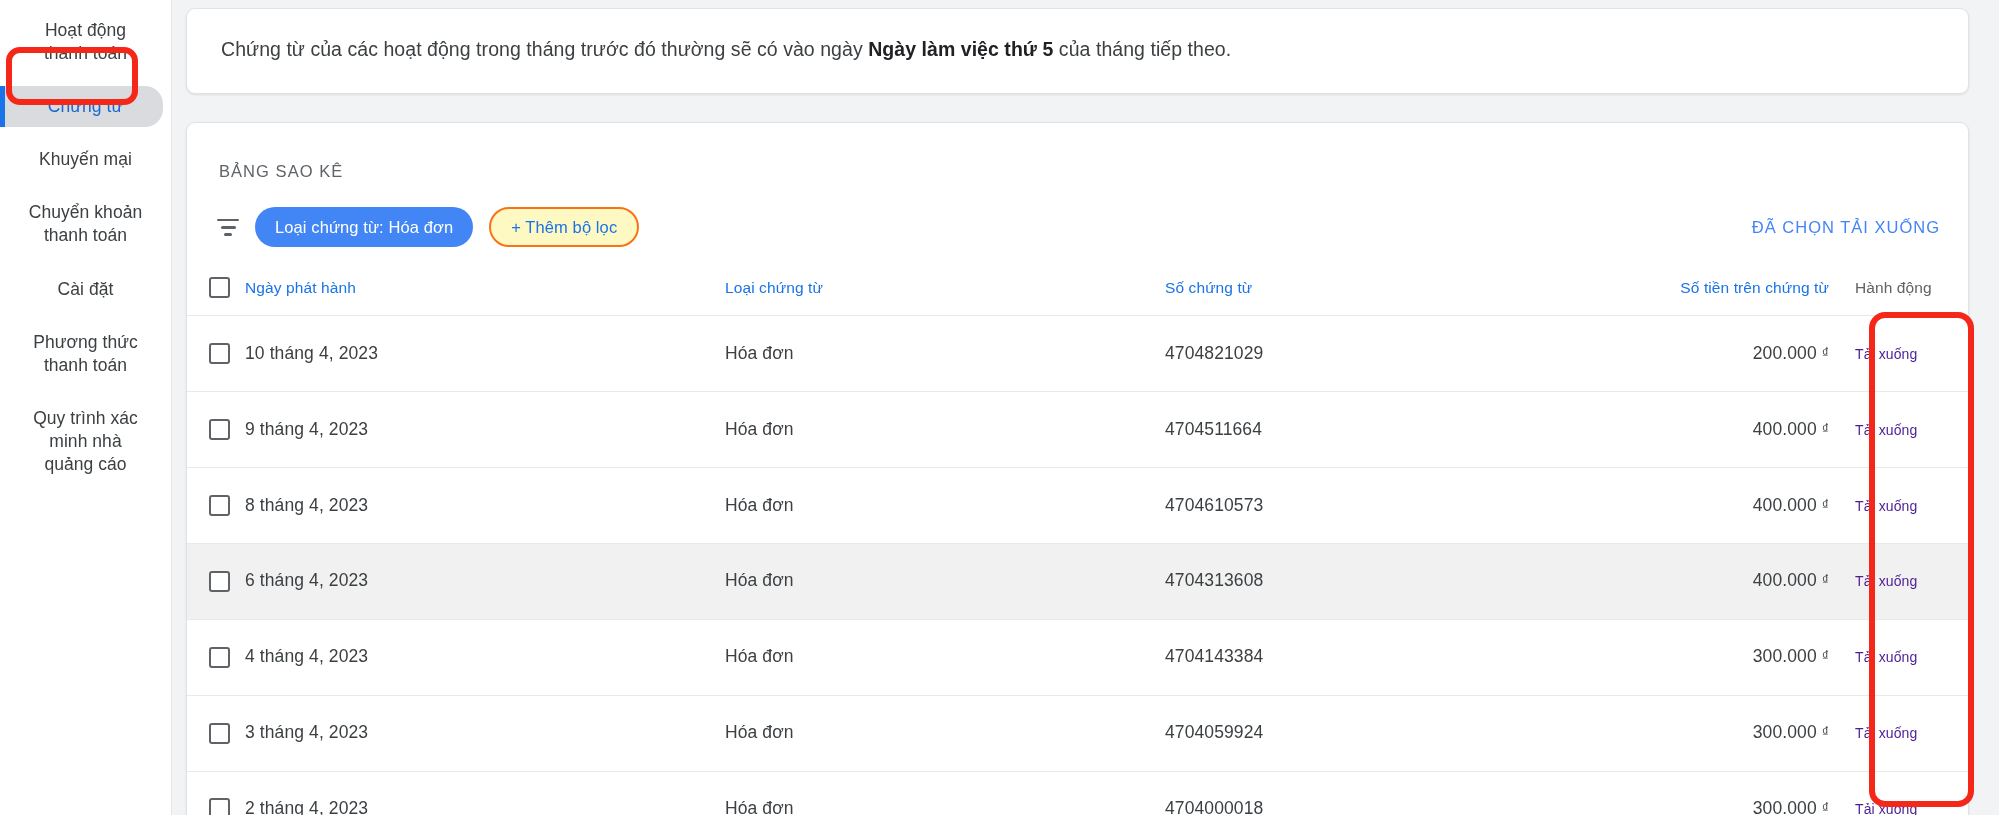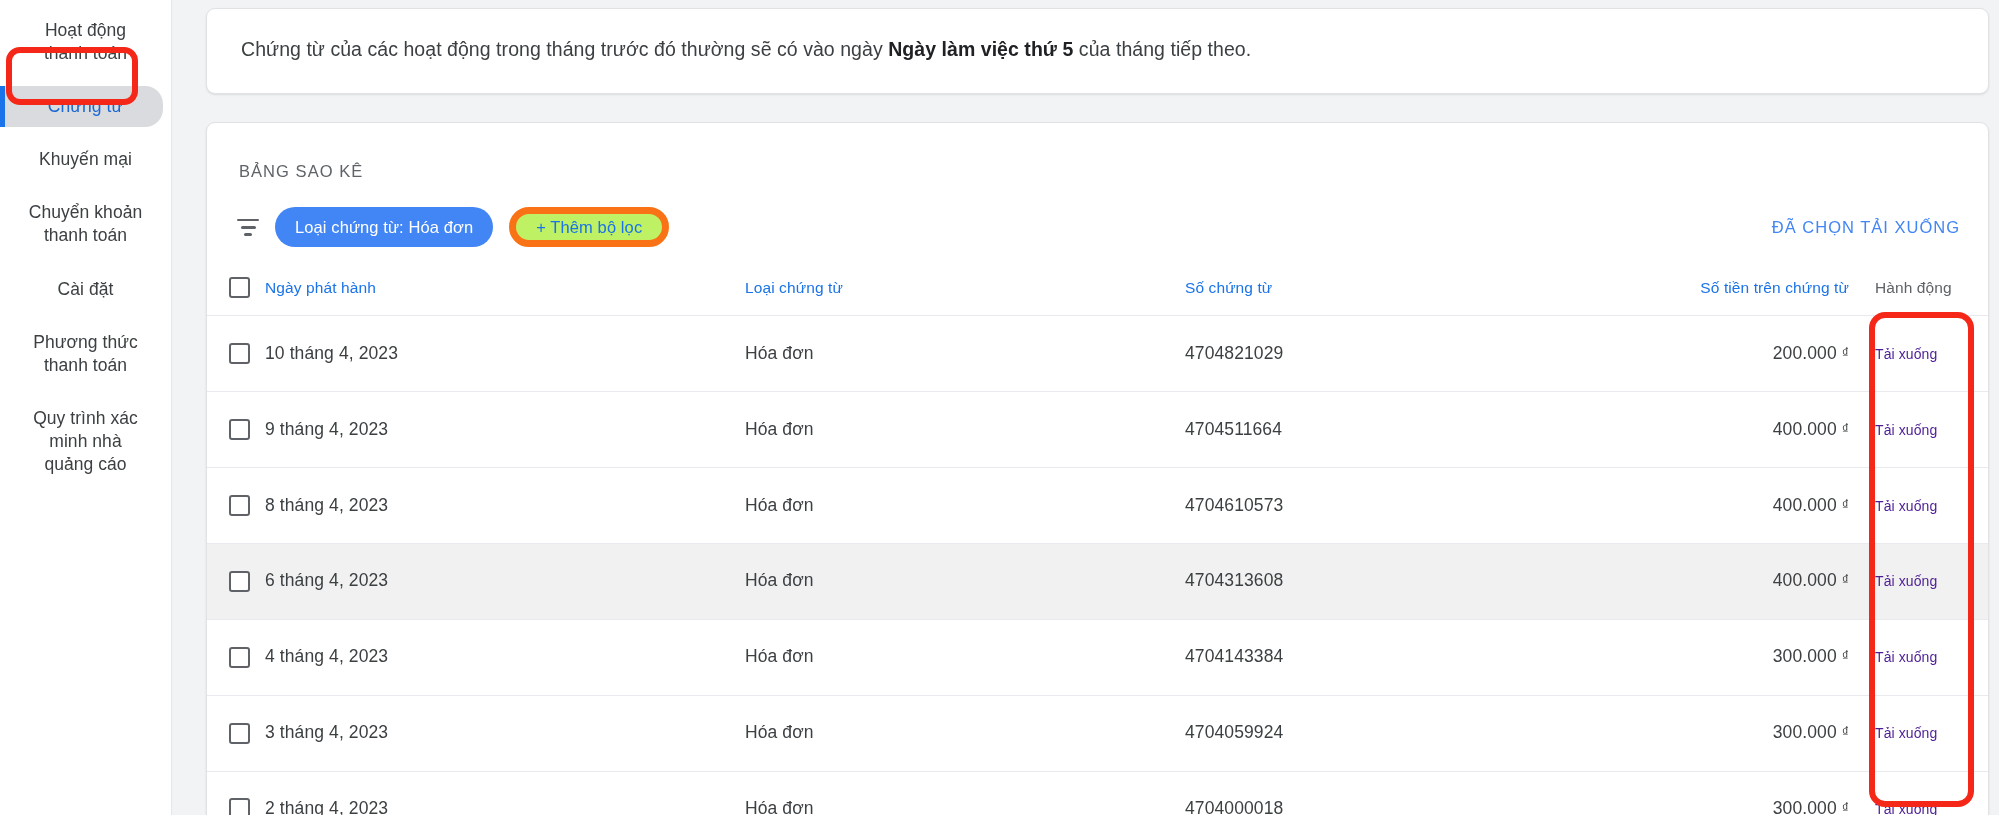--- a/index.html
+++ b/index.html
@@ -95,21 +95,21 @@
     border-radius: 16px;
   }
 
   
   .content {
     position: absolute;
     left: 172px; top: 0;
     width: 1827px;
     height: 815px;
     background: #f1f3f4;
-    padding: 0 34px;
+    padding: 0 14px;
   }
 
   
   .notice {
     margin-top: 8px;
     width: 1783px;
     background: #fff;
     border: 1px solid #e0e2e4;
     border-radius: 9px;
     box-shadow: 0 1px 2px rgba(60,64,67,.12);
@@ -200,23 +200,23 @@
     letter-spacing: .1px;
     cursor: pointer;
     white-space: nowrap;
   }
   .chip-filled {
     background: #4285f4;
     color: #ffffff;
     margin-right: 16px;
   }
   .chip-outline {
-    background: #bef264;
+    background: #fef9c3;
     color: #1a73e8;
-    border: 7px solid #f97316;
+    border: 2px solid #f97316;
   }
   .spacer { flex: 1 1 auto; }
   .download-link {
     color: #4285f4;
     font-size: 16.5px;
     font-weight: 500;
     letter-spacing: 1.0px;
     cursor: pointer;
     padding-right: 4px;
     white-space: nowrap;

